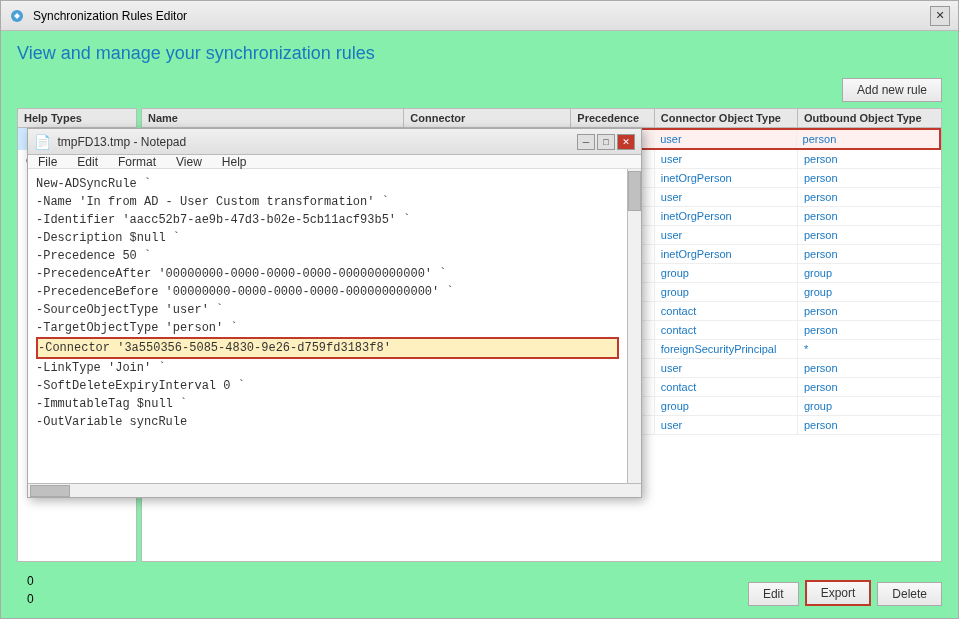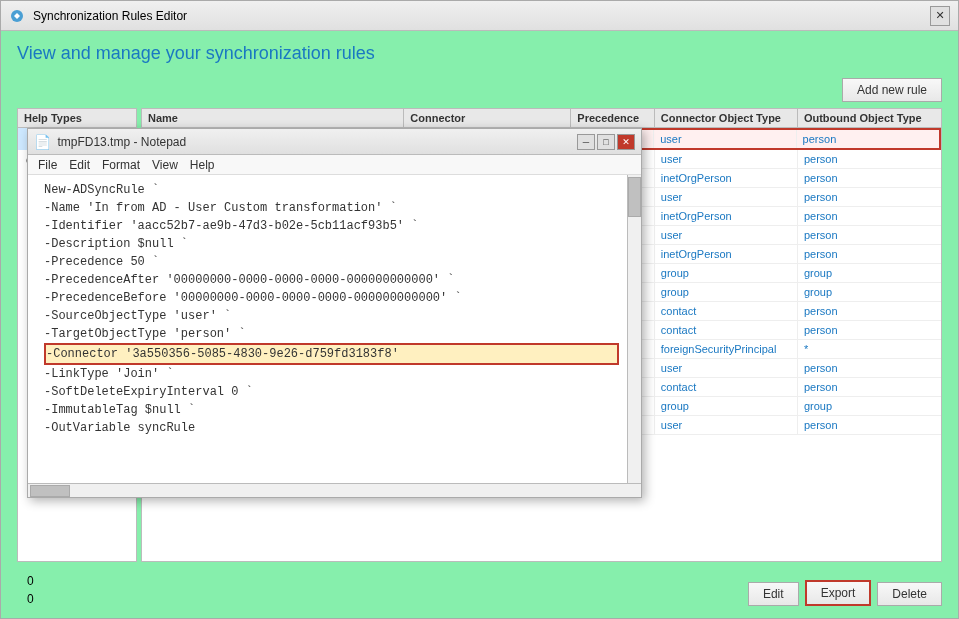--- a/index.html
+++ b/index.html
@@ -207,25 +207,25 @@
       border: 1px solid #999;
       display: flex;
       align-items: center;
       justify-content: center;
       cursor: pointer;
       font-size: 9px;
       color: #333;
     }
     .notepad-win-btn.close { background: #c0392b; color: white; }
     .notepad-menubar {
-      height: 20px;
+      height: 14px;
       display: flex;
       align-items: center;
       padding: 0 4px;
-      gap: 0;
+      gap: 8px;
       background: #f8f8f8;
       border-bottom: 1px solid #ddd;
       flex-shrink: 0;
     }
     .notepad-menu-item {
       font-size: 12px;
       color: #333;
       padding: 2px 6px;
       cursor: pointer;
     }
@@ -235,21 +235,20 @@
       overflow: hidden;
     }
     .notepad-text-area {
       flex: 1;
       padding: 6px 8px;
       font-family: 'Courier New', monospace;
       font-size: 12px;
       color: #333;
       overflow-y: auto;
       line-height: 1.5;
-      margin-left: 8px;
     }
     .notepad-scrollbar {
       width: 14px;
       background: #f0f0f0;
       border-left: 1px solid #bbb;
       display: flex;
       flex-direction: column;
     }
     .notepad-scroll-thumb {
       width: 100%;

